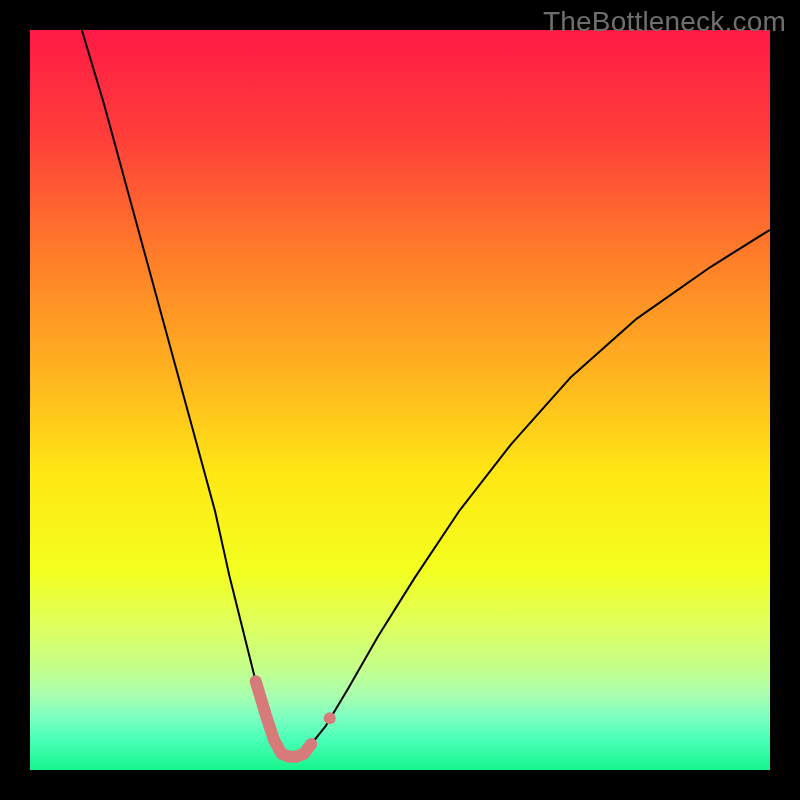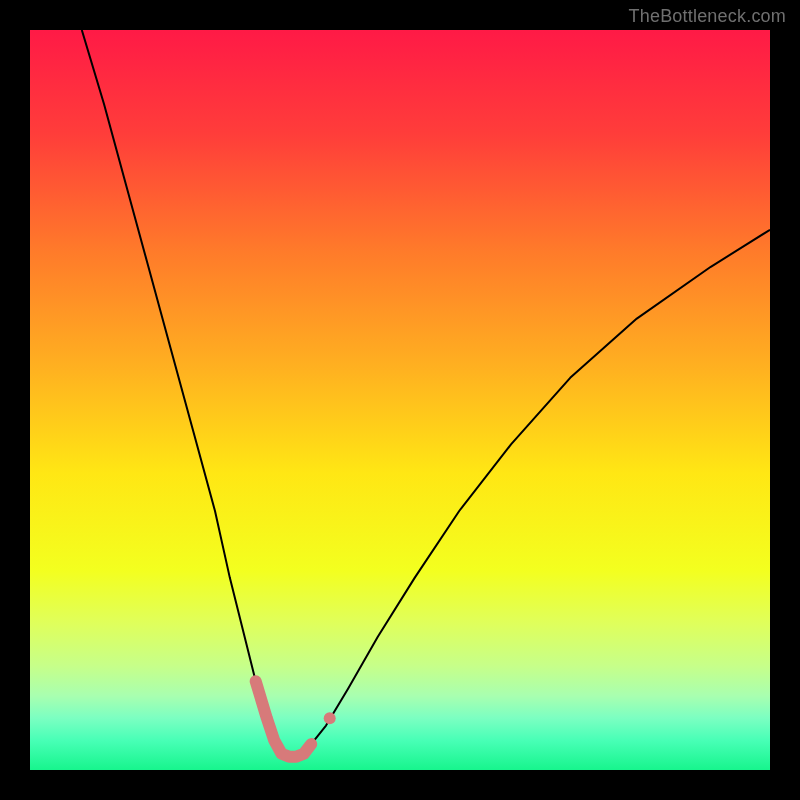--- a/index.html
+++ b/index.html
@@ -27,21 +27,21 @@
   }
   .gradient {
     position: absolute;
     inset: 0;
   }
   .watermark {
     position: absolute;
     top: 6px;
     right: 14px;
     color: #6f6f6f;
-    font-size: 18px;
+    font-size: 28px;
     letter-spacing: 0.2px;
     font-weight: 400;
     margin-left: 36px;
   }
   svg.curve {
     position: absolute;
     inset: 0;
     width: 740px;
     height: 740px;
     overflow: visible;

